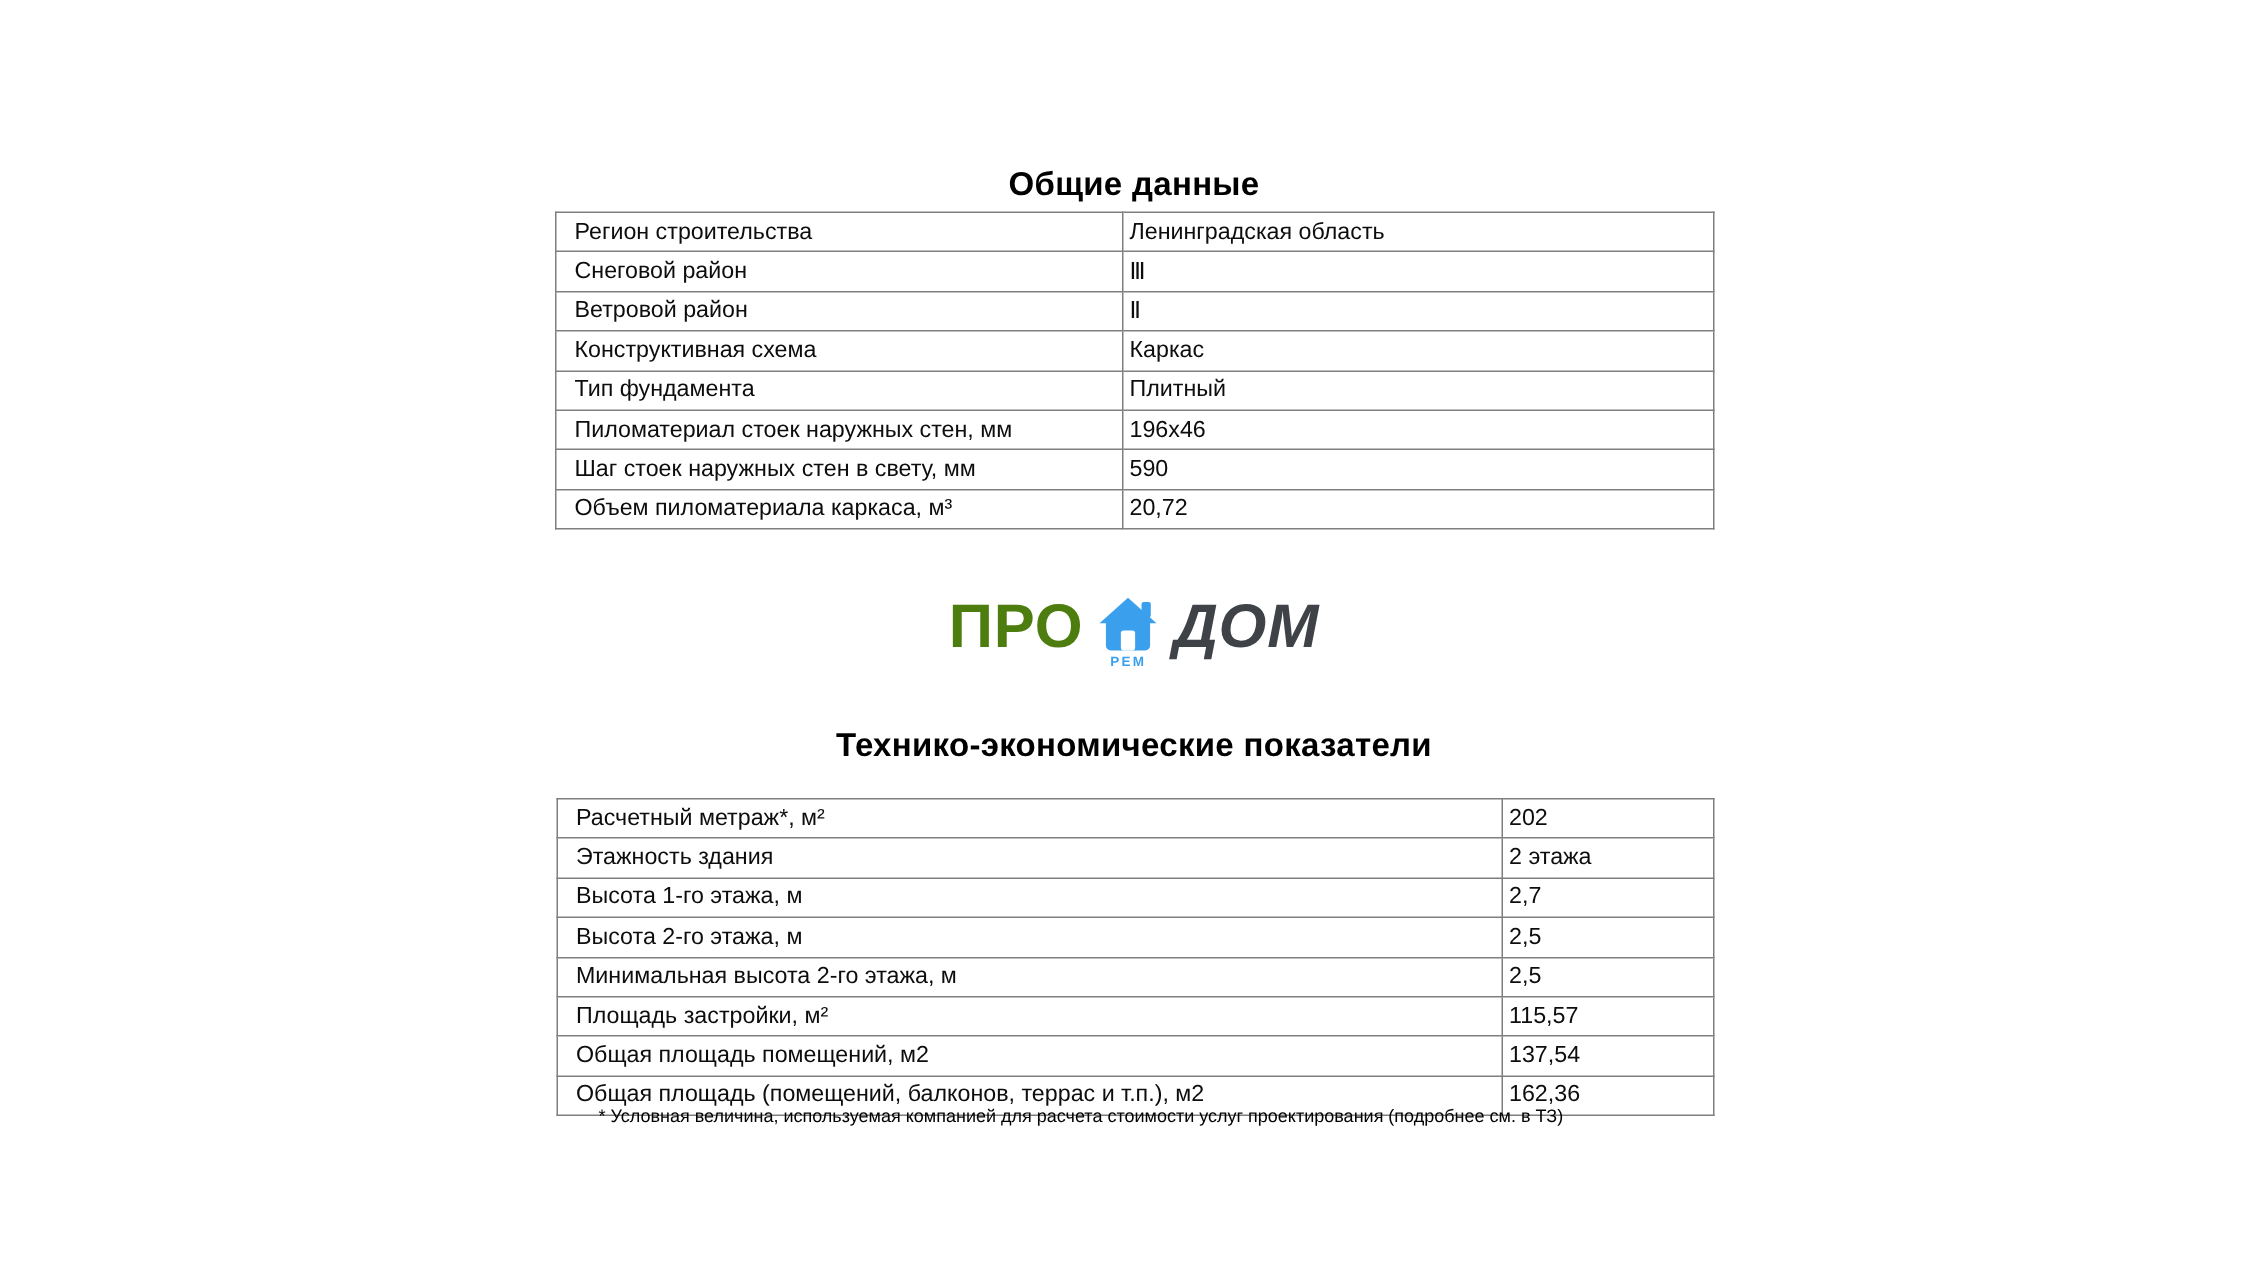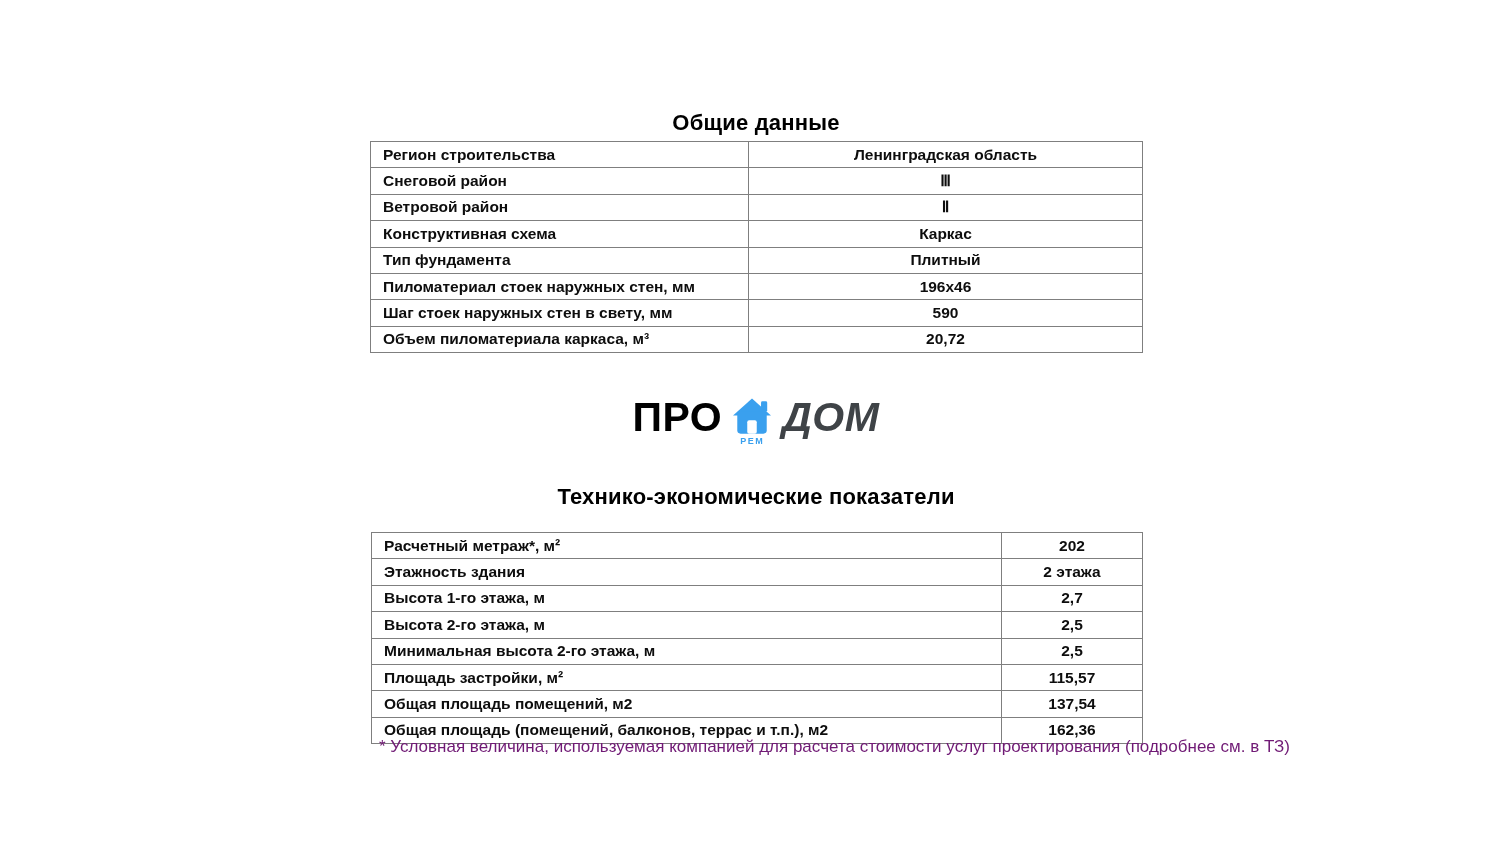--- a/index.html
+++ b/index.html
@@ -23,48 +23,47 @@
     letter-spacing: 0.2px;
   }
   #title-general { top: 110px; }
   #title-tep     { top: 484px; }
 
   table.spec {
     position: absolute;
     border-collapse: collapse;
     table-layout: fixed;
     background: #fff;
-    font-weight: bold;
   }
   table.spec td {
     border: 1px solid #7f7f7f;
     height: 26.4px;
     font-size: 15.5px;
     color: #0d0d0d;
     vertical-align: middle;
     overflow: hidden;
     white-space: nowrap;
   }
   table.spec { border: 1px solid #595959; }
   td.label-cell { text-align: left; padding-left: 12px; padding-right: 6px; }
-  td.value-cell { text-align: center; padding: 0 4px; }
+  td.value-cell { padding: 0 4px; }
 
   #table-general { left: 370px; top: 141px; width: 772px; }
   #table-general col.c1 { width: 378px; }
   #table-general col.c2 { width: 394px; }
 
   #table-tep { left: 371px; top: 532px; width: 771px; }
   #table-tep col.c1 { width: 630px; }
   #table-tep col.c2 { width: 141px; }
 
   .footnote {
     position: absolute;
-    left: 379px; top: 737px;
-    font-size: 17px;
-    color: #701a75;
+    left: 399px; top: 737px;
+    font-size: 12px;
+    color: #000000;
   }
 
   .logo {
     position: absolute;
     left: 370px; top: 397px; width: 772px; height: 54px;
     display: flex;
     align-items: flex-start;
     justify-content: center;
     gap: 9px;
     user-select: none;
@@ -133,21 +132,21 @@
         <td class="value-cell">590</td>
       </tr>
       <tr>
         <td class="label-cell">Объем пиломатериала каркаса, м³</td>
         <td class="value-cell">20,72</td>
       </tr>
     </tbody>
   </table>
 
   <div class="logo">
-    <span class="logo-word" style="color:#000000;">ПРО</span>
+    <span class="logo-word" style="color:#4d7c0f;">ПРО</span>
     <span class="logo-icon-wrap">
       <span>
         <svg width="42" height="38" viewBox="0 0 44 40" aria-hidden="true">
           <g fill="#3aa0ee">
             <rect x="31.5" y="3.5" width="6.5" height="11" rx="1.5"></rect>
             <path d="M22 0.5 L42 18.5 L2 18.5 Z"></path>
             <rect x="6.5" y="14.5" width="31" height="23" rx="3.5"></rect>
           </g>
           <rect x="17" y="23.5" width="10" height="14" rx="2" fill="#ffffff"></rect>
         </svg>

